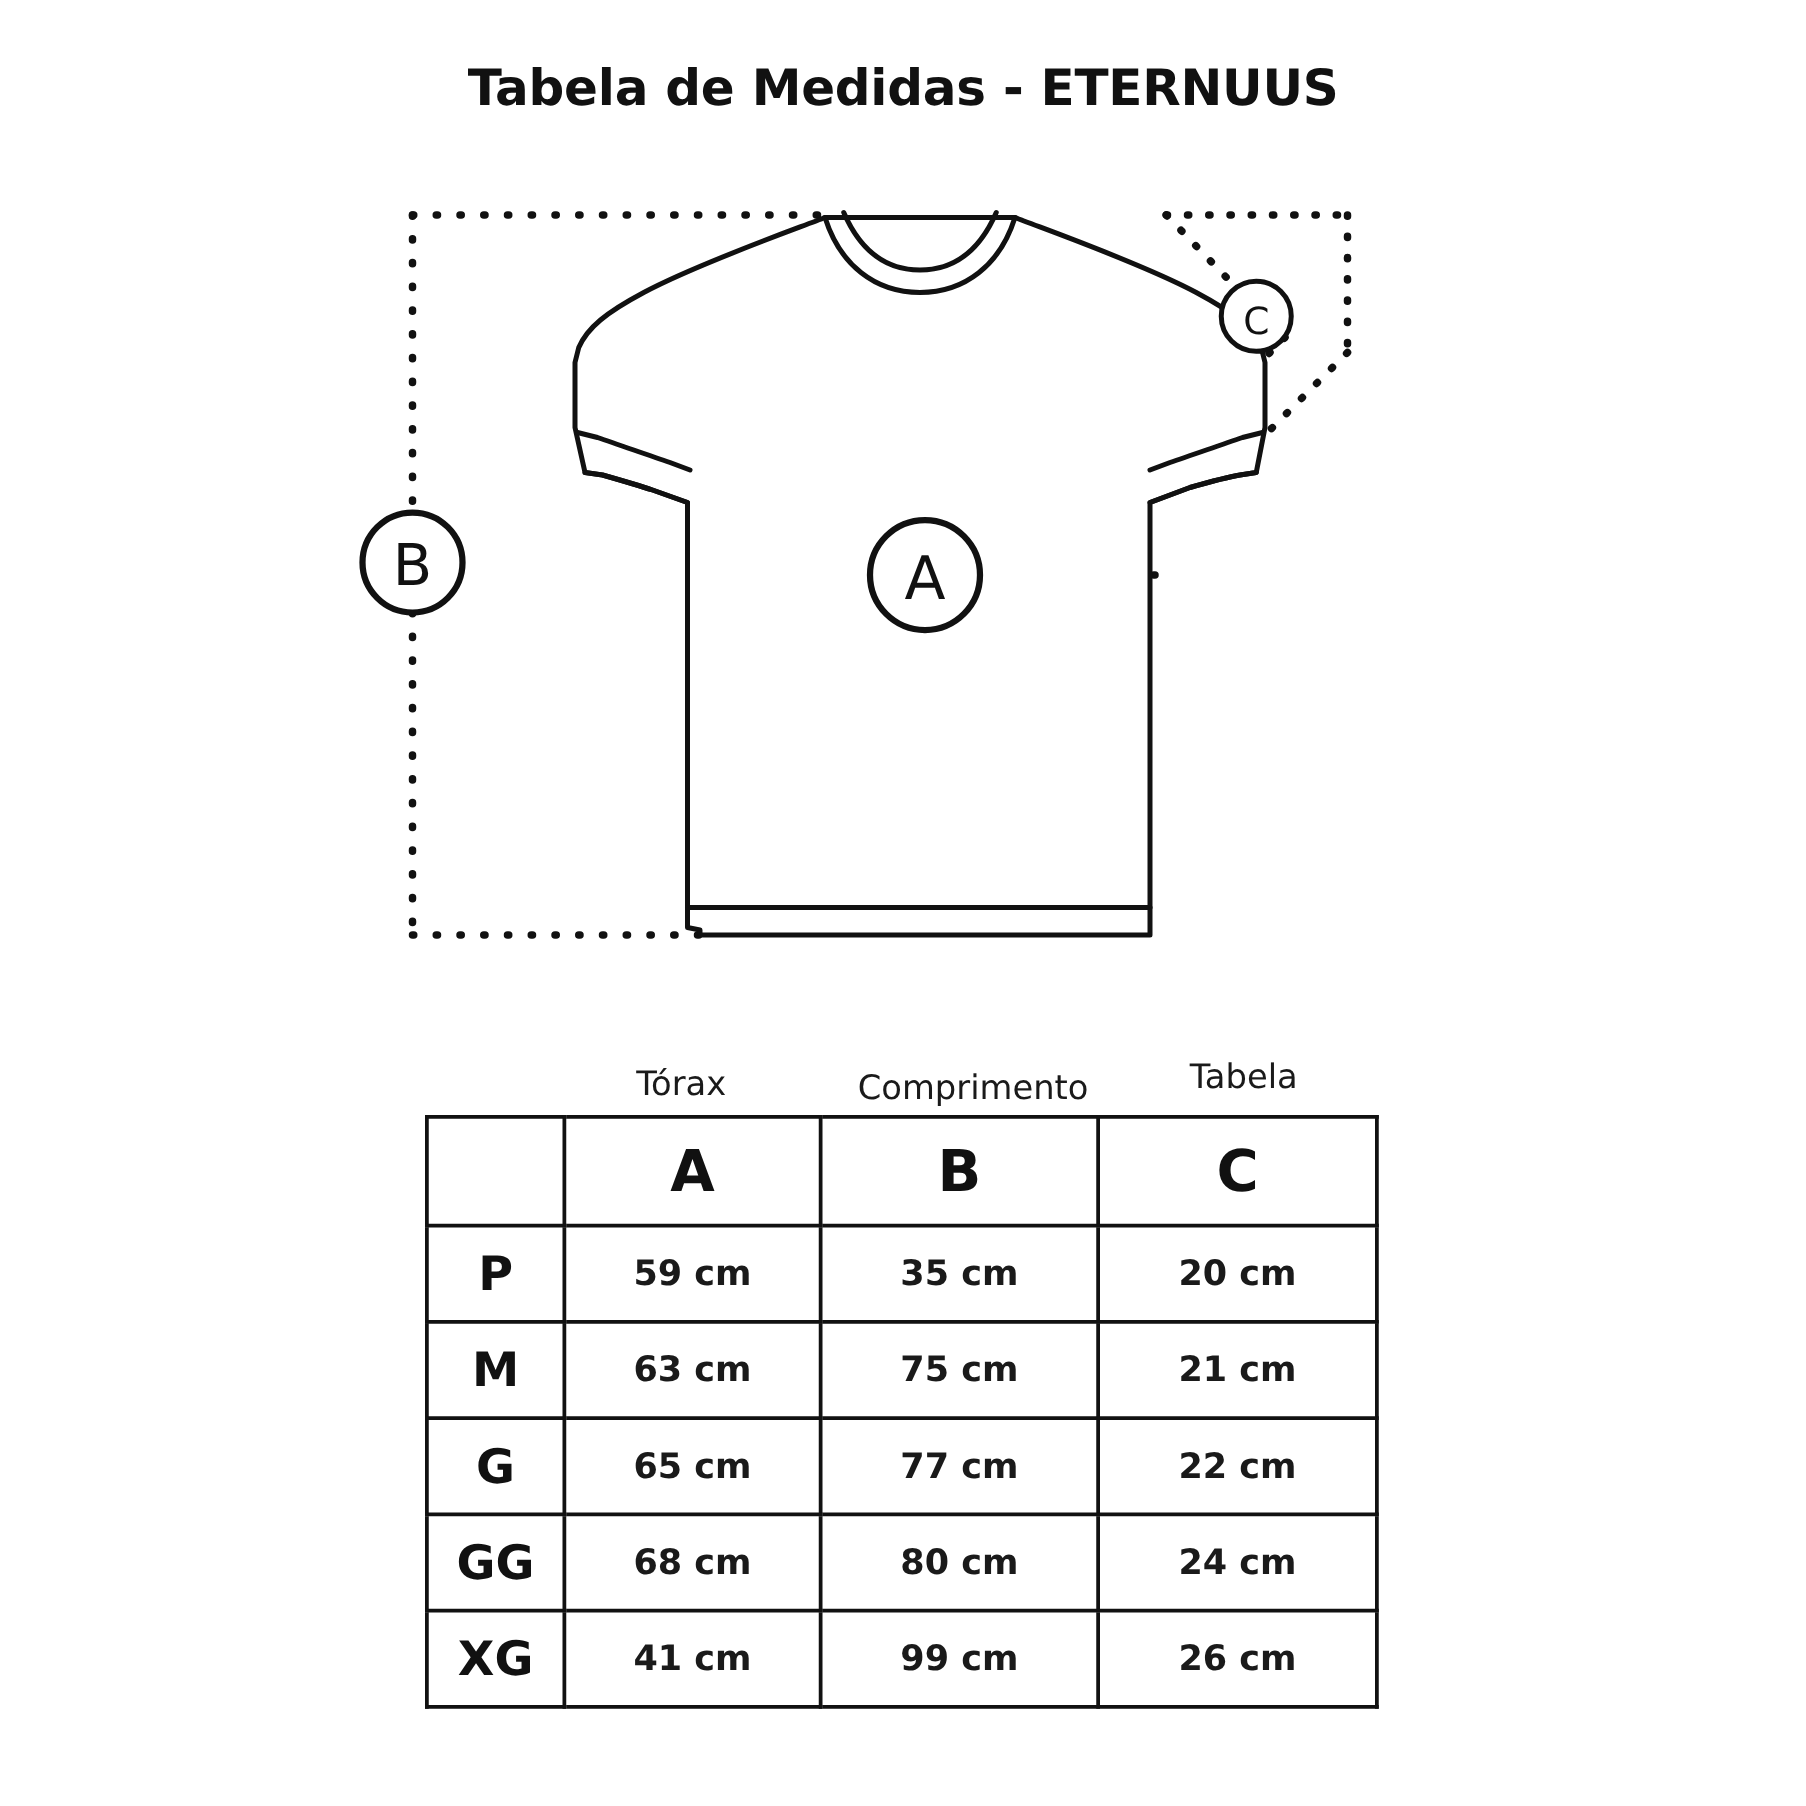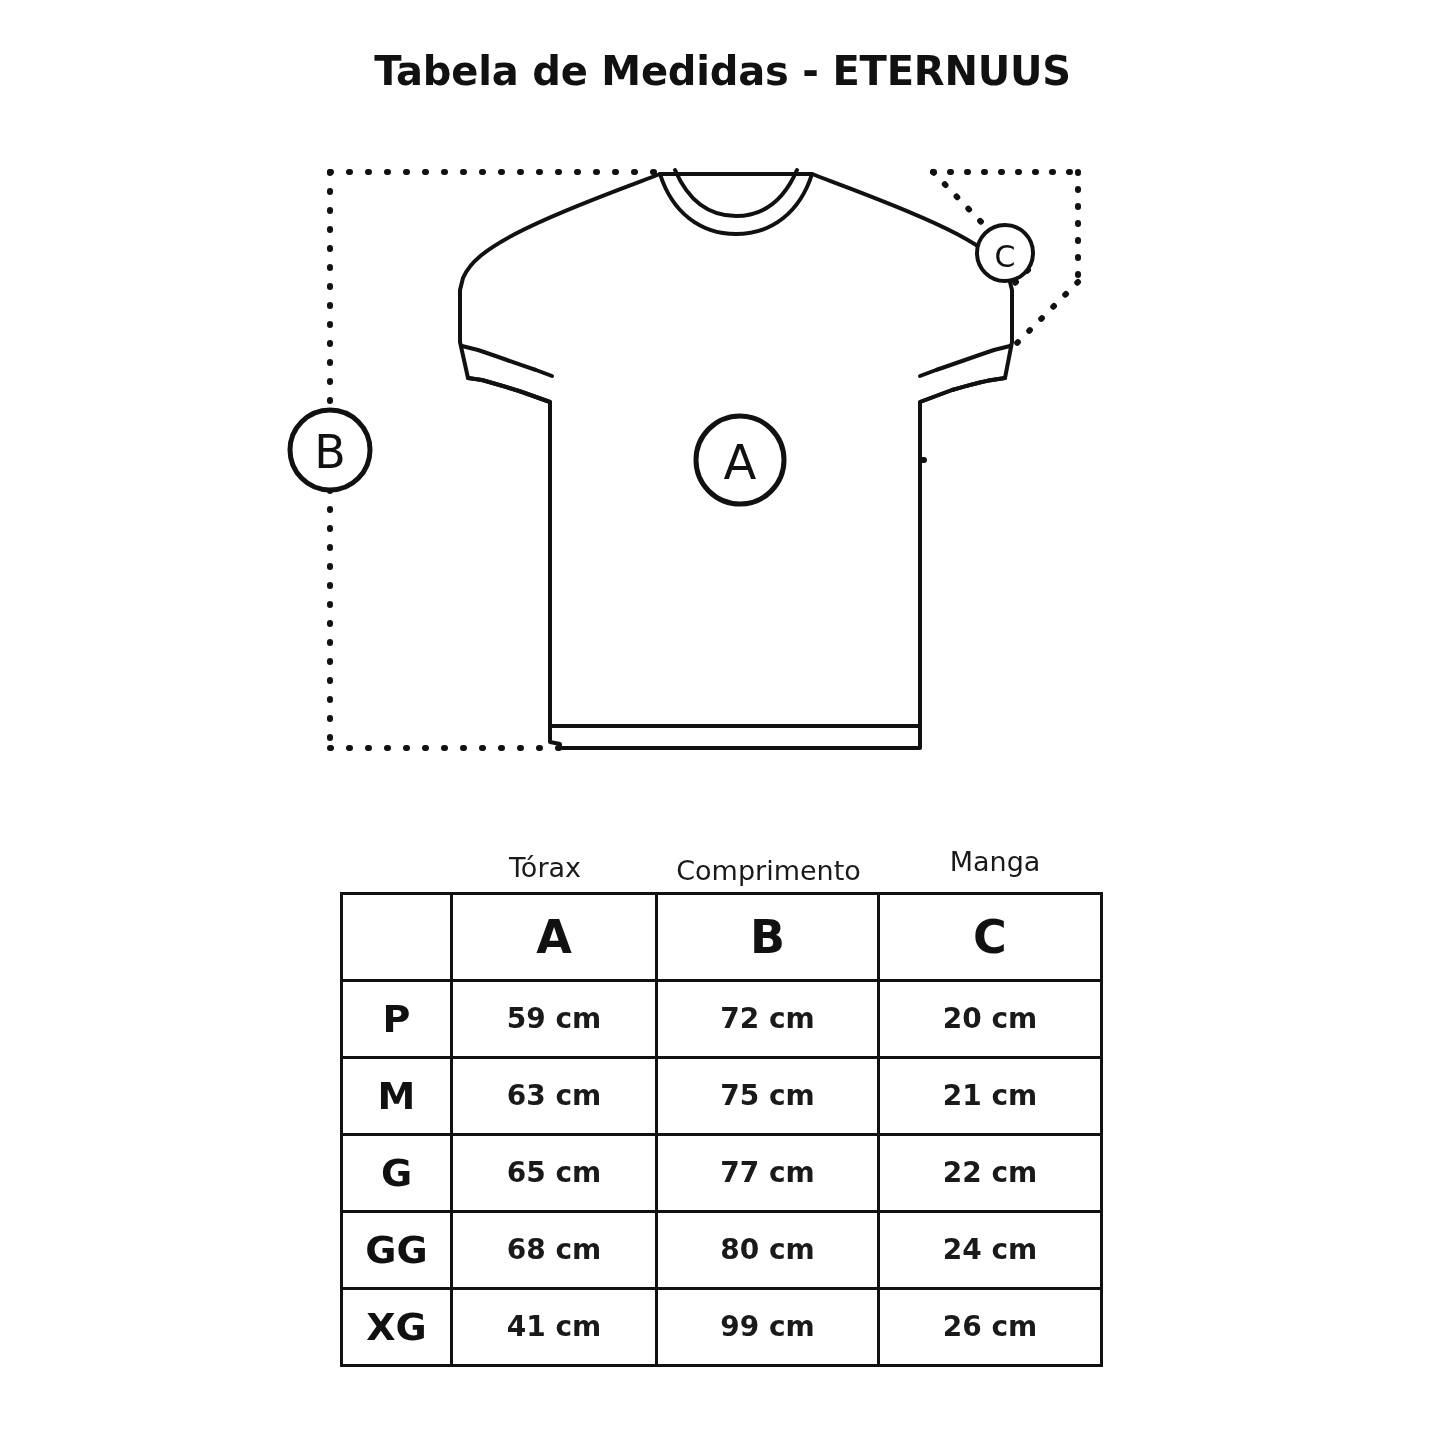--- a/index.html
+++ b/index.html
@@ -62,21 +62,21 @@
     width: 760px;
   }
   .col-caption {
     position: absolute;
     font-size: 27px;
     color: #1a1a1a;
     white-space: nowrap;
     text-align: center;
   }
   .cap-a { left: 105px; top: 12px; width: 200px; }
-  .cap-b { left: 291px; top: 15px; width: 275px; }
+  .cap-b { left: 301px; top: 15px; width: 275px; }
   .cap-c { left: 555px; top: 6px;  width: 200px; }
 
   table.sizes {
     border-collapse: collapse;
     width: 760px;
     table-layout: fixed;
   }
   table.sizes td, table.sizes th {
     border: 3px solid #111111;
     text-align: center;
@@ -192,42 +192,42 @@
         <text x="745" y="137" text-anchor="middle" font-family="DejaVu Sans, sans-serif" font-size="30" fill="#111111">C</text>
       </g>
     </svg>
   </div>
 
   <div class="table-wrap">
 
     <div class="col-captions">
       <div class="col-caption cap-a">Tórax</div>
       <div class="col-caption cap-b">Comprimento</div>
-      <div class="col-caption cap-c">Manga</div>
+      <div class="col-caption cap-c">Tabela</div>
     </div>
 
     <table class="sizes">
       <colgroup>
         <col class="c-size">
           <col class="c-a">
           <col class="c-b">
           <col class="c-c">
       </colgroup>
       <tbody>
         <tr class="hdr-row">
           <td class="blank"></td>
           <td>A</td>
           <td>B</td>
           <td>C</td>
         </tr>
 
         <tr class="body-row">
           <td class="size-cell">P</td>
           <td>59 cm</td>
-          <td>72 cm</td>
+          <td>35 cm</td>
           <td>20 cm</td>
         </tr>
         <tr class="body-row">
           <td class="size-cell">M</td>
           <td>63 cm</td>
           <td>75 cm</td>
           <td>21 cm</td>
         </tr>
         <tr class="body-row">
           <td class="size-cell">G</td>

